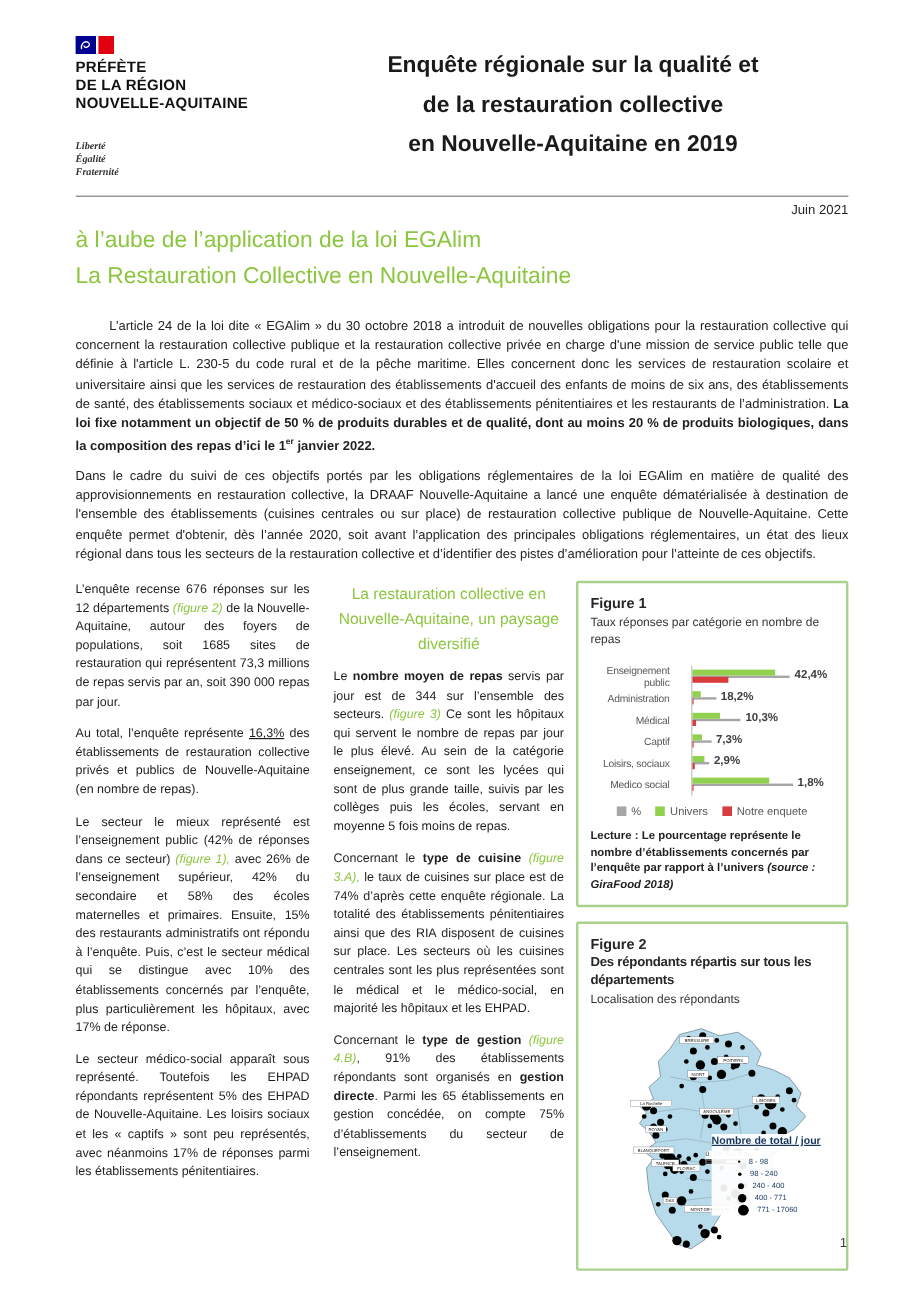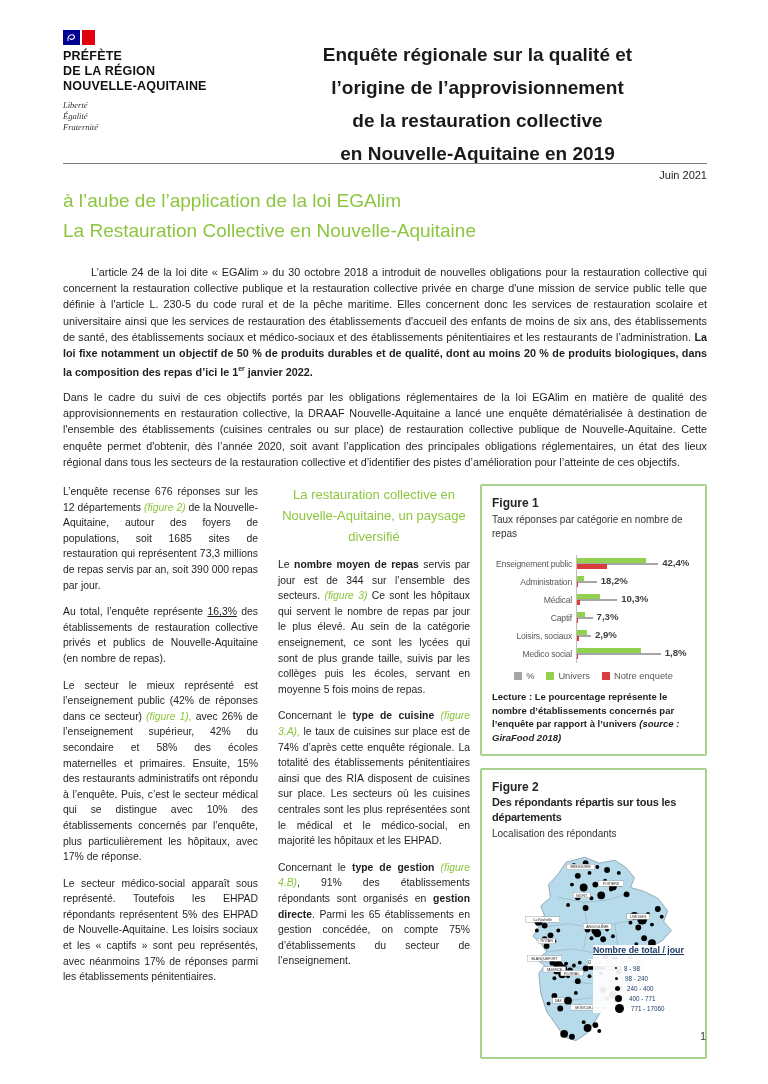--- a/index.html
+++ b/index.html
@@ -17,21 +17,21 @@
 
   
   .hdr{position:absolute;top:30px;left:63px;width:644px;display:flex;}
   .logo{width:185px;flex:0 0 185px;}
   .flag{display:flex;gap:2px;margin-bottom:4px;}
   .sq{width:17px;height:15px;position:relative;}
   .sq.blue{background:#000091;}
   .sq.blue svg{position:absolute;left:2px;top:2px;}
   .sq.red{background:#e1000f;width:13px;}
   .logo-lines{font-weight:700;font-size:12.5px;line-height:15px;letter-spacing:.2px;color:#111;}
-  .motto{margin-top:6px;font-family:"Liberation Serif",serif;font-style:italic;font-size:8.5px;line-height:11px;color:#333;}
+  .motto{margin-top:22px;font-family:"Liberation Serif",serif;font-style:italic;font-size:8.5px;line-height:11px;color:#333;font-weight:bold;}
   .hdr-title{flex:1;text-align:center;font-weight:700;font-size:19px;line-height:33px;color:#1a1a1a;padding-top:8px;}
 
   .rule{position:absolute;top:163px;left:63px;width:644px;border-top:1px solid #7f7f7f;}
   .date{position:absolute;top:169px;right:61px;font-size:11px;color:#262626;}
 
   
   .flow{position:absolute;top:186px;left:63px;width:644px;}
   .h1{color:var(--green);font-weight:400;font-size:19px;line-height:30px;margin-bottom:18px;}
   .p{font-size:10.8px;line-height:16.2px;text-align:justify;color:#1f1f1f;}
   .ind{text-indent:28px;}
@@ -54,21 +54,21 @@
   
   .figbox{border:2px solid var(--figborder);border-radius:2px;background:#fff;padding:9px 10px 10px 10px;}
   .figbox + .figbox{margin-top:12px;}
   .figlab{font-weight:700;font-size:12px;line-height:16px;}
   .figtitle{font-weight:700;font-size:11px;line-height:15px;letter-spacing:-.2px;}
   .figsub{font-size:10px;line-height:14px;color:#333;margin-top:2px;}
 
   
   #chart{margin-top:14px;}
   .crow{display:flex;height:18px;align-items:center;}
-  .clab{width:84px;flex:0 0 84px;font-size:8.6px;color:#595959;text-align:right;padding-right:4px;letter-spacing:-.2px;}
+  .clab{width:84px;flex:0 0 84px;font-size:8.6px;color:#595959;text-align:right;padding-right:18px;letter-spacing:-.2px;}
   .cplot{position:relative;flex:1;height:18px;border-left:1px solid #bfbfbf;}
   .lead{position:absolute;left:0;top:8px;height:1.5px;background:var(--gray);}
   .barg{position:absolute;left:0;top:3px;height:5px;background:var(--barg);}
   .barr{position:absolute;left:0;top:9px;height:5px;background:var(--barr);}
   .pct{position:absolute;top:2px;font-size:9.6px;font-weight:600;color:#404040;white-space:nowrap;}
   #chart-legend{display:flex;justify-content:center;gap:12px;margin-top:8px;}
   .lgitem{display:flex;align-items:center;gap:4px;font-size:9.3px;color:#595959;}
   .lgsq{width:8px;height:8px;display:inline-block;}
   .lecture{margin-top:9px;font-weight:700;font-size:9.5px;line-height:13.5px;color:#1f1f1f;}
 
@@ -107,21 +107,20 @@
         <div>NOUVELLE-AQUITAINE</div>
       </div>
       <div class="motto">
         <div>Liberté</div>
         <div>Égalité</div>
         <div>Fraternité</div>
       </div>
     </div>
     <div class="hdr-title">
       <div>Enquête régionale sur la qualité et</div>
-      <div>l’origine de l’approvisionnement</div>
       <div>de la restauration collective</div>
       <div>en Nouvelle-Aquitaine en 2019</div>
     </div>
   </header>
 
   <div class="rule"></div>
   <div class="date">Juin 2021</div>
 
   <div class="flow">
     <div class="h1">

